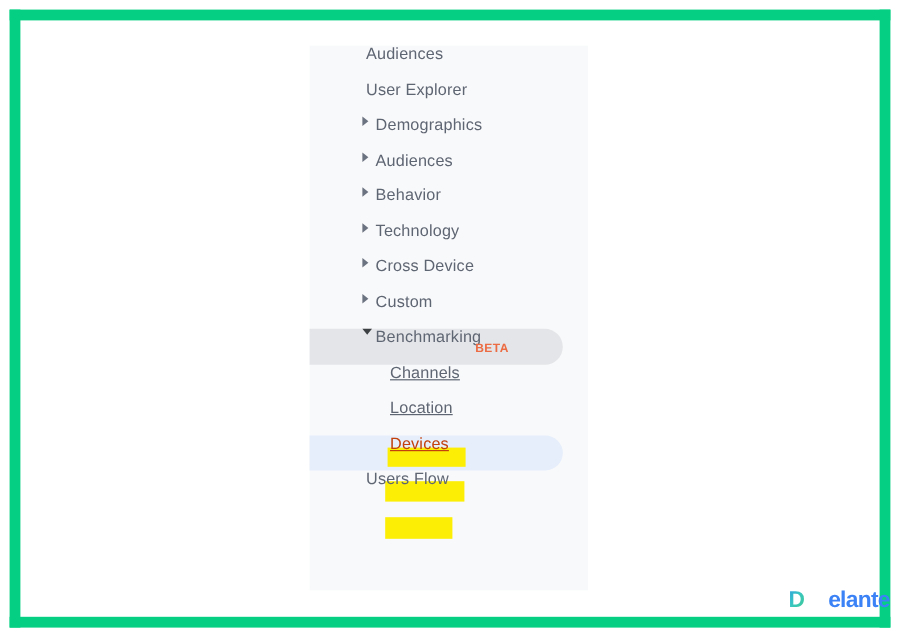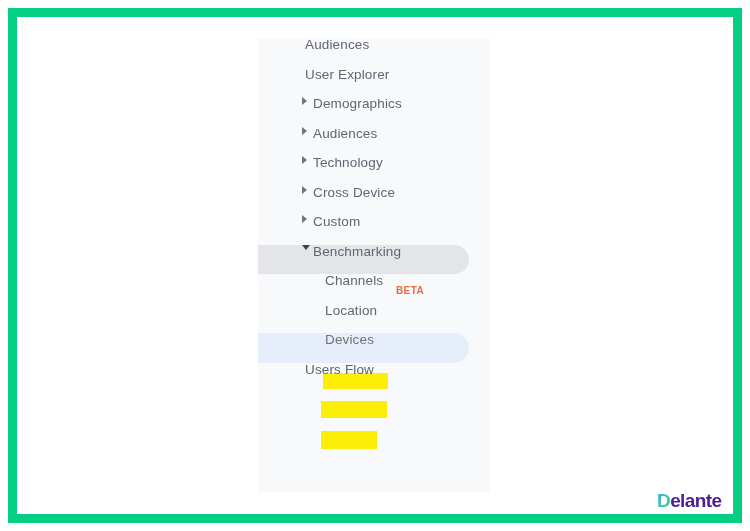--- a/index.html
+++ b/index.html
@@ -72,37 +72,37 @@
     border-left: 5px solid #6b7280;
   }
   .arrow-down {
     border-left: 4.5px solid transparent;
     border-right: 4.5px solid transparent;
     border-top: 5px solid #3c4043;
   }
   .lvl-group .nav-label { margin-left: 55px; }
 
   
-  .lvl-sub .nav-label { margin-left: 67px; }
+  .lvl-sub .nav-label { margin-left: 67px; text-decoration: underline; }
 
   
   .row-fill {
     position: absolute;
     left: 0;
     top: 0;
     bottom: 0;
     width: 211px;
     border-top-right-radius: 16px;
     border-bottom-right-radius: 16px;
     z-index: 1;
   }
   .fill-grey { background: #e4e5e8; }
   .fill-blue { background: #e6eefb; }
 
-  .selected .nav-label { color: #737373; }
+  .selected .nav-label { color: #c2410c; }
 
   
   .hl {
     position: absolute;
     background: #fcee04;
     z-index: 1;
   }
   .hl-channels { left: 323px; top: 373px; width: 65px;  height: 16px; }
   .hl-location { left: 321px; top: 401px; width: 66px;  height: 17px; }
   .hl-devices  { left: 321px; top: 431px; width: 56px;  height: 18px; }
@@ -129,21 +129,21 @@
     font-size: 19px;
     font-weight: bold;
     letter-spacing: -0.6px;
   }
   .logo .d {
     background: linear-gradient(125deg, #2f9fe0 0%, #39c7c0 45%, #3ec98a 100%);
     -webkit-background-clip: text;
     background-clip: text;
     color: transparent;
   }
-  .logo .rest { color: #4c1d95; }
+  .logo .rest { color: #3b82f6; margin-left: 20px; }
 </style>
 </head>
 <body>
 
 <div class="slide">
 
   <div class="frame-top"></div>
   <div class="frame-bottom"></div>
   <div class="frame-left"></div>
   <div class="frame-right"></div>
@@ -162,20 +162,24 @@
       <span class="arrow arrow-right"></span>
       <span class="nav-label">Demographics</span>
     </div>
 
     <div class="nav-item lvl-group">
       <span class="arrow arrow-right"></span>
       <span class="nav-label">Audiences</span>
     </div>
 
 
+    <div class="nav-item lvl-group">
+      <span class="arrow arrow-right"></span>
+      <span class="nav-label">Behavior</span>
+    </div>
 
     <div class="nav-item lvl-group">
       <span class="arrow arrow-right"></span>
       <span class="nav-label">Technology</span>
     </div>
 
 
     <div class="nav-item lvl-group">
       <span class="arrow arrow-right"></span>
       <span class="nav-label">Cross Device</span>

